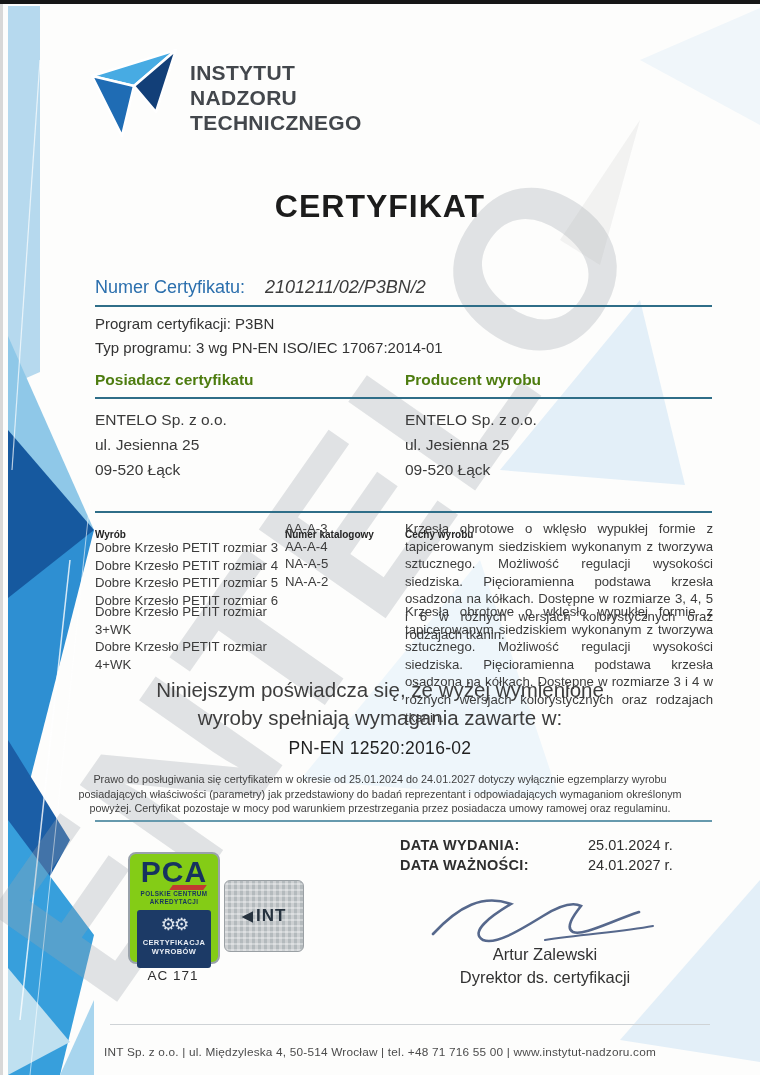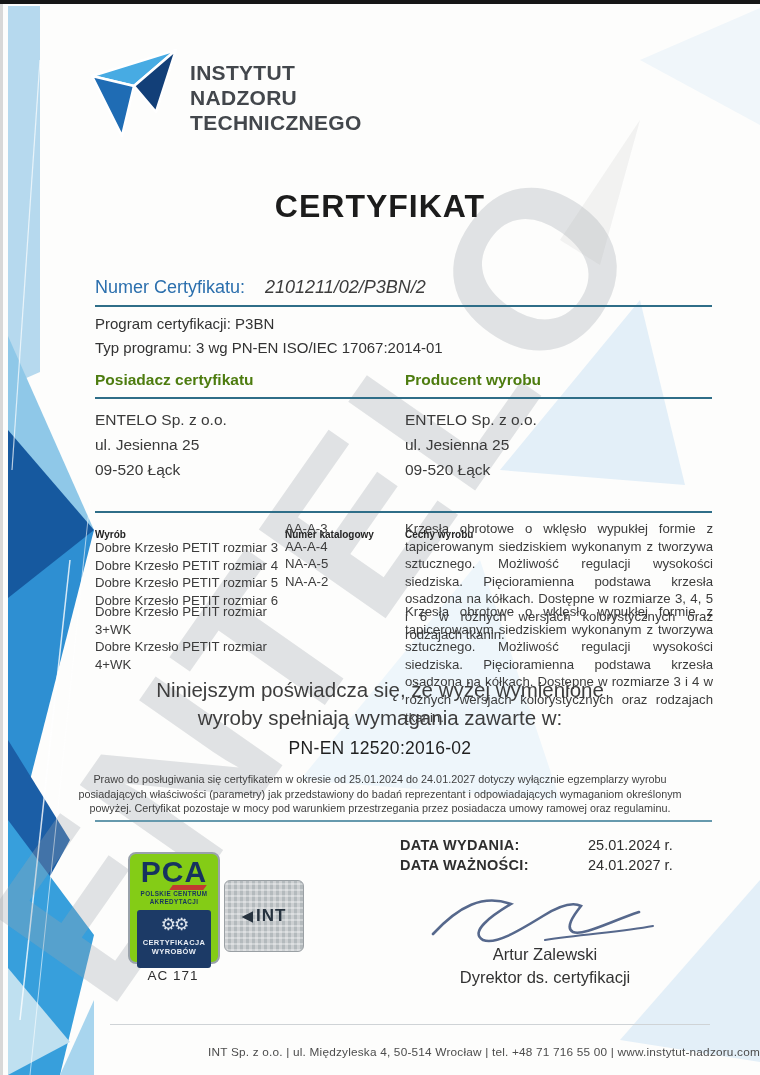--- a/index.html
+++ b/index.html
@@ -42,21 +42,21 @@
   .pca-scope{font-size:7.5px;font-weight:700;line-height:9px;margin-top:3px;letter-spacing:.4px;}
   .pca-code{left:128px;top:968px;width:90px;text-align:center;font-size:13.5px;color:#2e2e2e;letter-spacing:1px;}
   .holo{left:224px;top:880px;width:78px;height:70px;border-radius:6px;border:1px solid #9aa0a4;
         background:repeating-linear-gradient(0deg,rgba(255,255,255,.35) 0 2px,rgba(0,0,0,0) 2px 6px),
                    repeating-linear-gradient(90deg,#cdd0d2 0 3px,#b4babd 3px 6px);
         display:flex;align-items:center;justify-content:center;gap:3px;color:#26323e;}
   .holo-tri{font-size:15px;}
   .holo-txt{font-size:17px;font-weight:800;letter-spacing:1px;}
   .sig-name{left:420px;top:943px;width:250px;text-align:center;font-size:16.5px;color:#333;line-height:23px;}
   .footer-rule{left:110px;top:1024px;width:600px;height:1px;background:#cfd3d6;}
-  .footer{left:0;right:0;top:1045px;text-align:right;font-size:11.8px;color:#4c4c4c;letter-spacing:.2px;}
+  .footer{left:0;right:0;top:1045px;text-align:center;font-size:11.8px;color:#4c4c4c;letter-spacing:.2px;}
 </style>
 </head>
 <body>
 
 <div class="page">
   <div class="topbar"></div>
 
   <svg class="bg" width="760" height="1075" viewBox="0 0 760 1075">
     <rect x="0" y="0" width="3" height="1075" fill="#b9b9b9" opacity="0.55"></rect>
     <polygon points="640,60 760,8 760,125" fill="#f0f6fa"></polygon>

